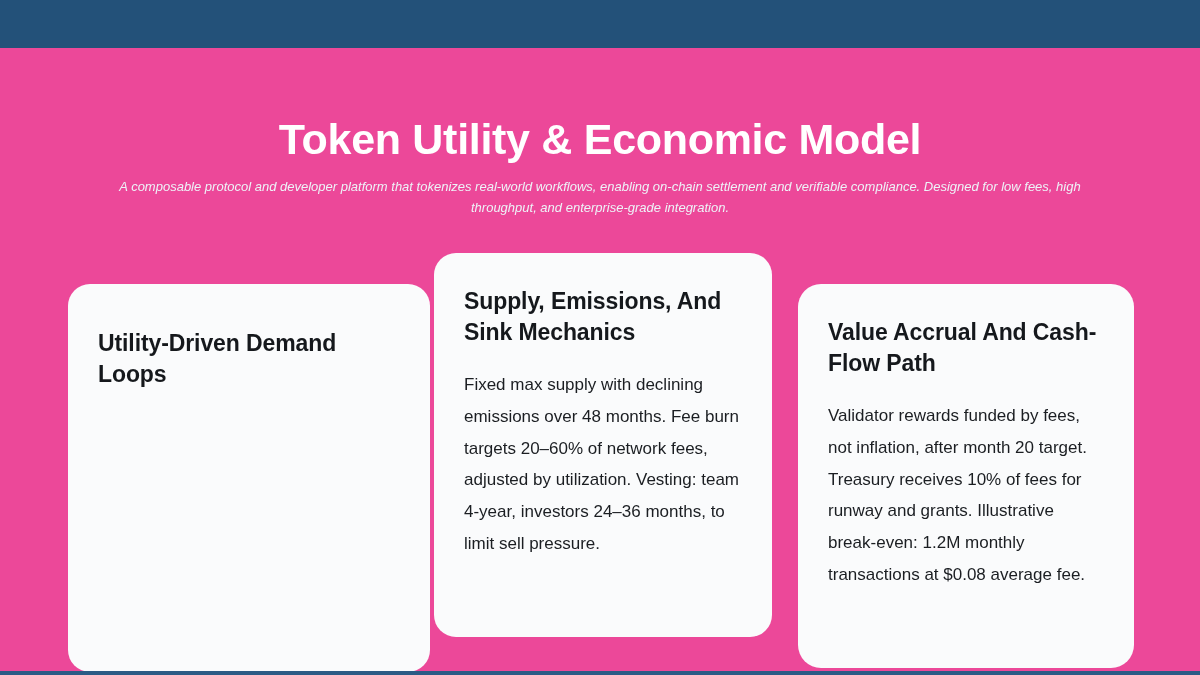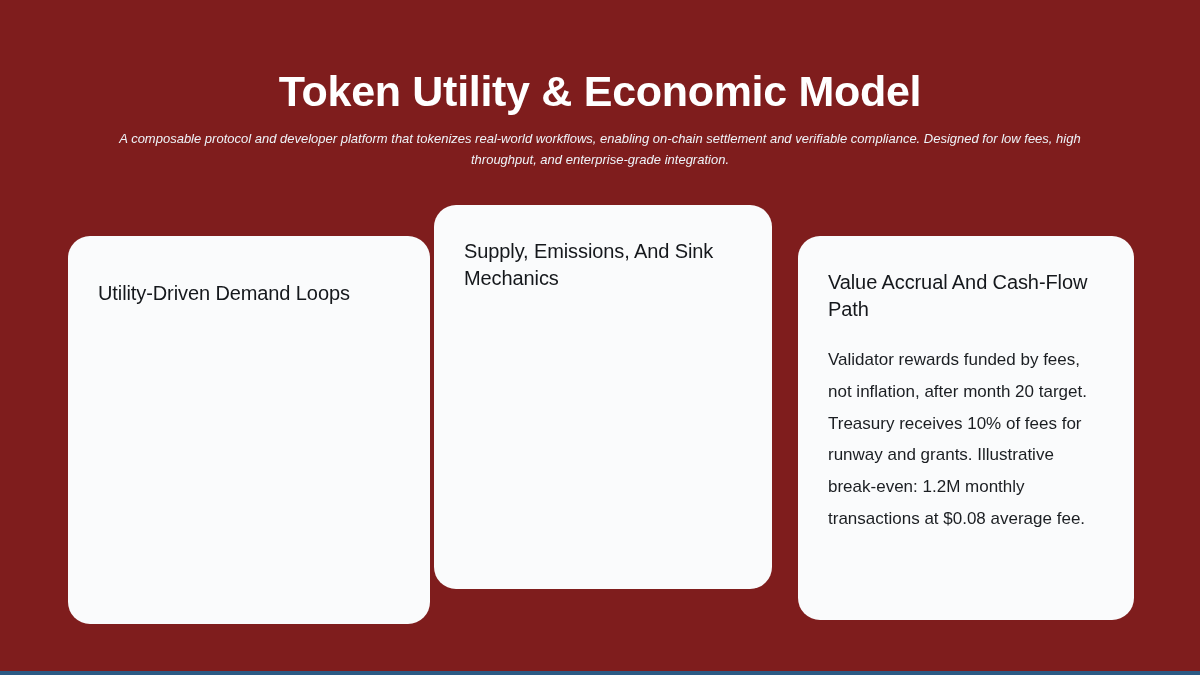--- a/index.html
+++ b/index.html
@@ -10,21 +10,22 @@
     width: 1200px;
     height: 675px;
     background: #235179;
     font-family: "Liberation Sans", sans-serif;
     overflow: hidden;
     position: relative;
   }
   .slide {
     position: absolute;
     inset: 0;
-    background: #7f1d1d;
+    background: #ec4899;
+    margin-top: 48px;
   }
   .bottom-band {
     position: absolute;
     left: 0;
     right: 0;
     bottom: 0;
     height: 4px;
     background: #2b5b85;
   }
   .title {
@@ -57,26 +58,26 @@
   }
   .card {
     position: absolute;
     background: #fafbfc;
     border-radius: 22px;
     box-sizing: border-box;
     padding: 0 30px;
   }
   .card-1 { left: 68px;  top: 236px; width: 362px; height: 388px; }
   .card-2 { left: 434px; top: 205px; width: 338px; height: 384px; }
-  .card-3 { left: 798px; top: 236px; width: 336px; height: 384px; }
+  .card-3 { left: 798px; top: 236px; width: 336px; height: 384px; border-radius: 23px; }
 
   .card-title {
     color: #15181c;
-    font-size: 20px;
-    font-weight: normal;
+    font-size: 23px;
+    font-weight: bold;
     line-height: 1.35;
     letter-spacing: -0.1px;
   }
   .card-1 .card-title { margin-top: 44px; }
   .card-2 .card-title { margin-top: 33px; }
   .card-3 .card-title { margin-top: 33px; }
 
   .card-body {
     color: #1b1e22;
     font-size: 17px;
@@ -94,20 +95,21 @@
   <p class="subtitle">A composable protocol and developer platform that tokenizes real-world workflows, enabling on-chain settlement and verifiable compliance. Designed for low fees, high throughput, and enterprise-grade integration.</p>
 
   <div class="cards">
 
     <div class="card card-1">
       <div class="card-title">Utility-Driven Demand Loops</div>
     </div>
 
     <div class="card card-2">
       <div class="card-title">Supply, Emissions, And Sink Mechanics</div>
+      <div class="card-body">Fixed max supply with declining emissions over 48 months. Fee burn targets 20–60% of network fees, adjusted by utilization. Vesting: team 4-year, investors 24–36 months, to limit sell pressure.</div>
     </div>
 
     <div class="card card-3">
       <div class="card-title">Value Accrual And Cash-Flow Path</div>
       <div class="card-body">Validator rewards funded by fees, not inflation, after month 20 target. Treasury receives 10% of fees for runway and grants. Illustrative break-even: 1.2M monthly transactions at $0.08 average fee.</div>
     </div>
 
   </div>
 
   <div class="bottom-band"></div>

